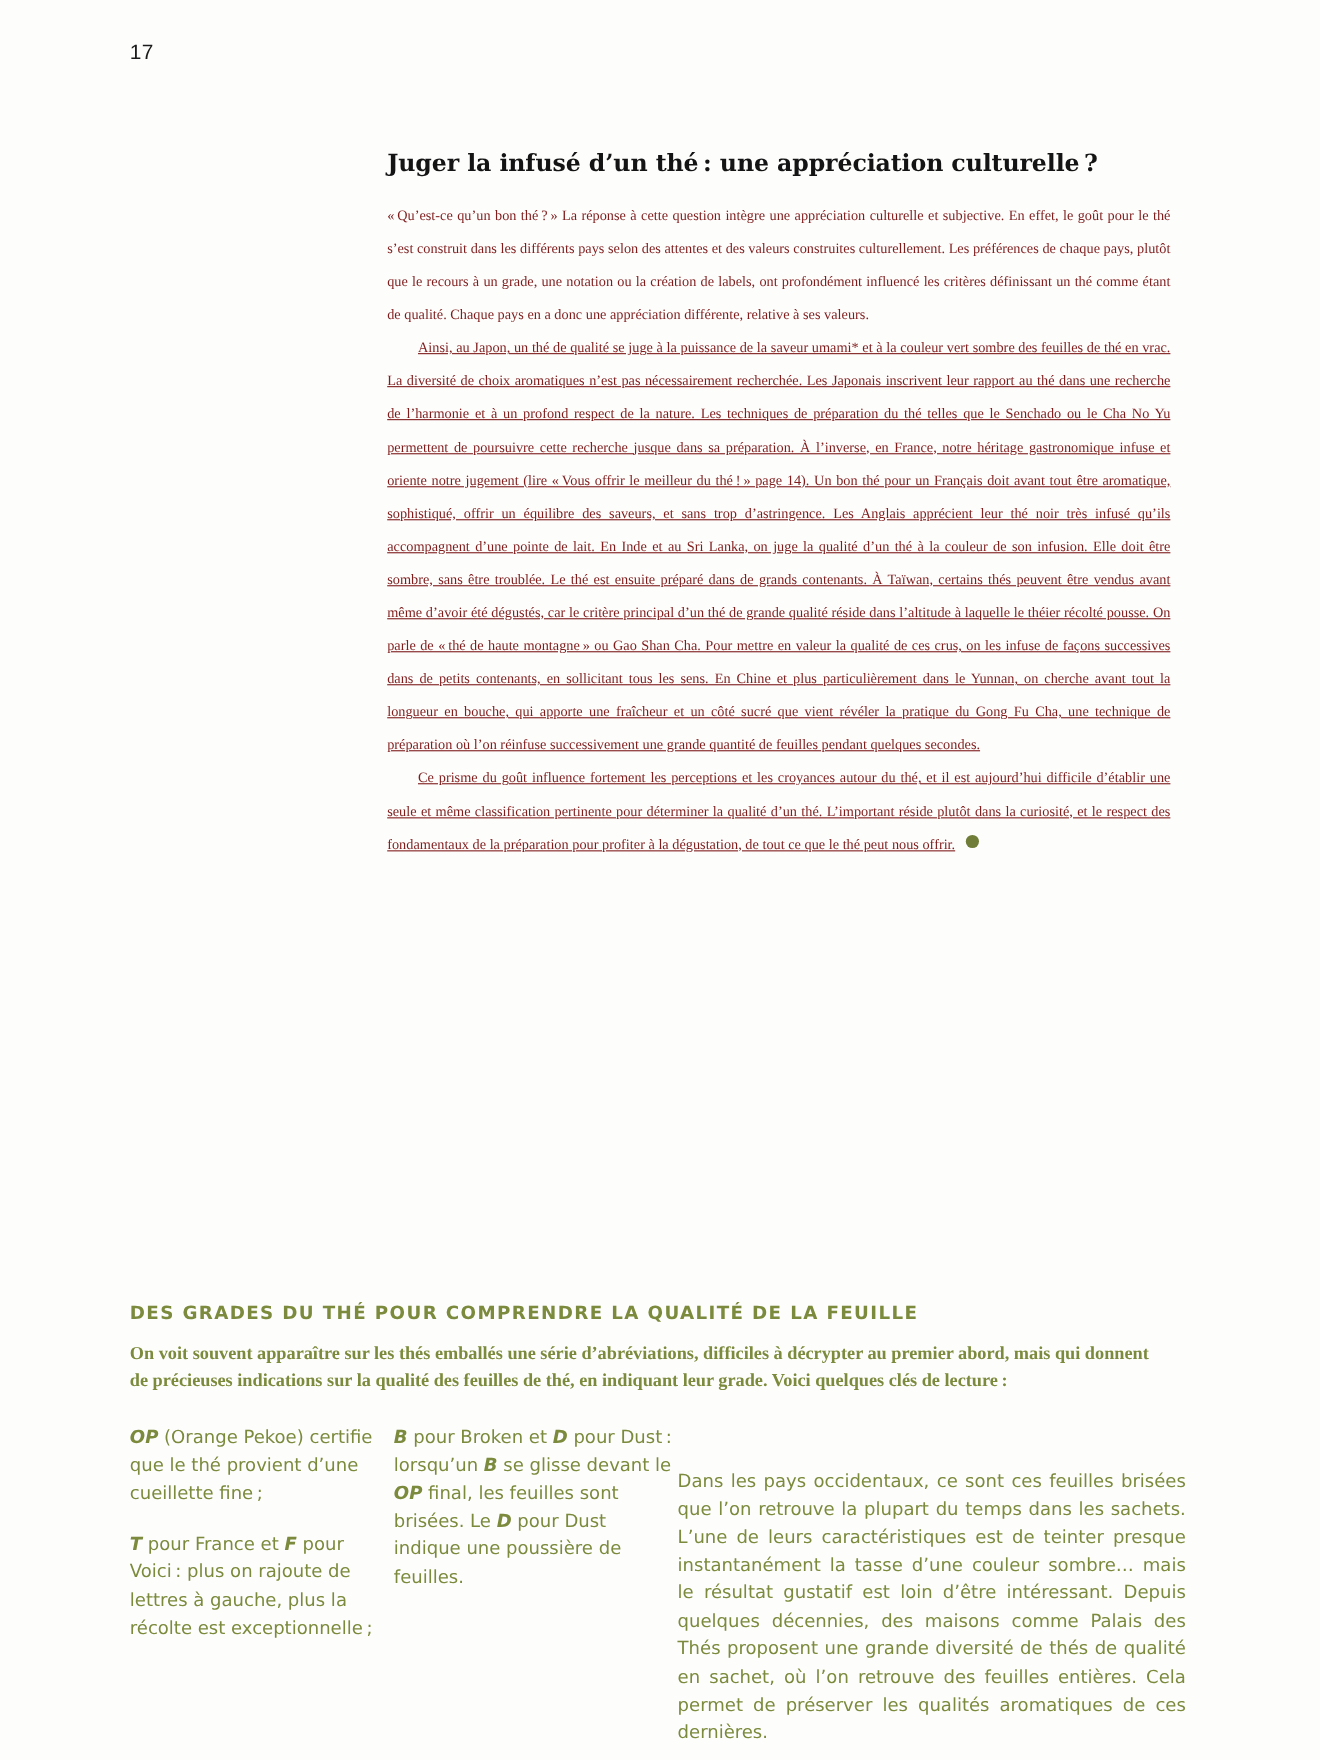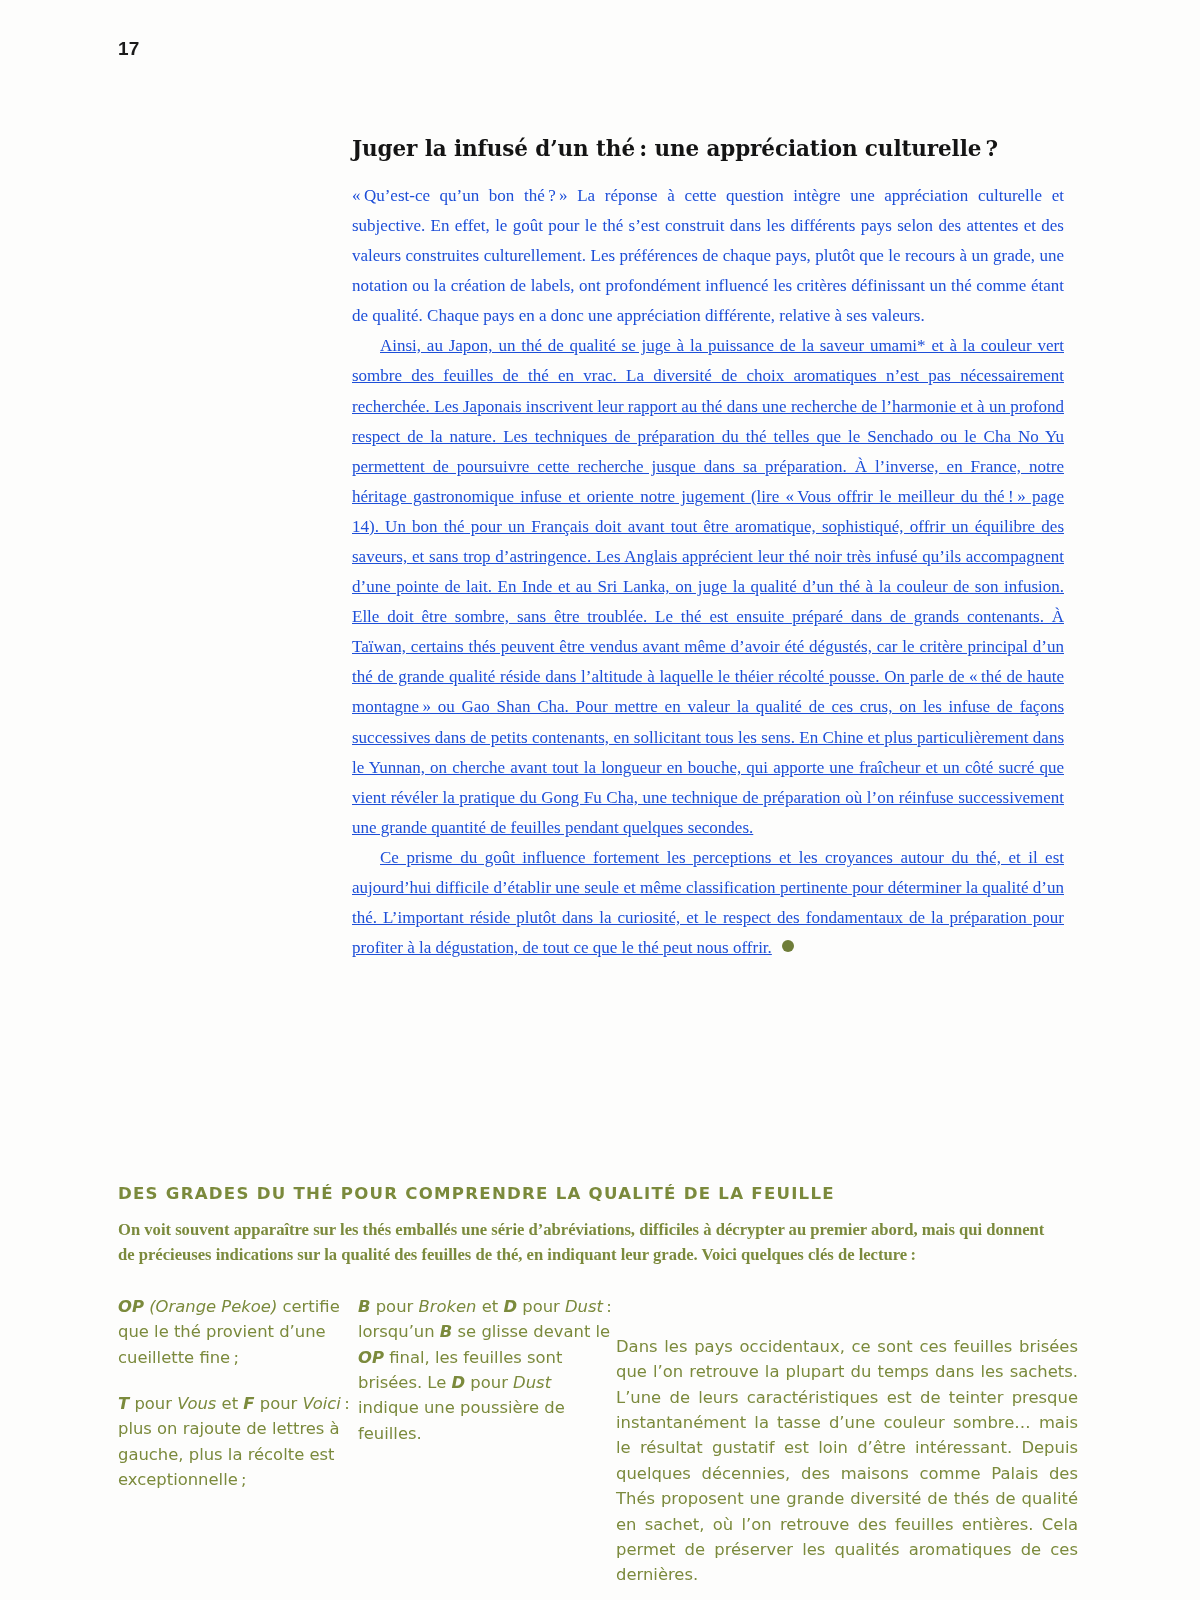--- a/index.html
+++ b/index.html
@@ -21,21 +21,21 @@
     background: #fdfdfc;
   }
 
   
   .folio {
     position: absolute;
     left: 118px;
     top: 38px;
     font-family: "Liberation Sans", sans-serif;
     font-size: 19px;
-    font-weight: 700;
+    font-weight: 400;
     color: #1b1b1b;
     letter-spacing: 0.2px;
   }
 
   
   .article {
     position: absolute;
     left: 352px;
     top: 136px;
     width: 712px;
@@ -46,23 +46,23 @@
     font-weight: bold;
     font-size: 21.5px;
     line-height: 1.25;
     color: #141414;
     letter-spacing: -0.1px;
     margin: 0 0 18px 0;
   }
 
   .body-p {
     font-family: "Liberation Serif", serif;
-    font-size: 17px;
+    font-size: 13px;
     line-height: 30.1px;
-    color: #1d4ed8;
+    color: #7f1d1d;
     text-align: justify;
     text-justify: inter-word;
     margin: 0;
     hyphens: manual;
   }
   .body-p + .body-p { text-indent: 28px; text-decoration: underline; }
 
   .endmark {
     display: inline-block;
     width: 12px;
@@ -113,21 +113,21 @@
     color: #7b8a3c;
   }
   .gcol-1 { width: 240px; }
   .gcol-2 { width: 258px; }
   .gcol-3 { width: 462px; text-align: justify; margin-top: 40px; }
 
   .gcol p { margin: 0; }
   .gcol p + p { margin-top: 21px; }
 
   .bi { font-weight: bold; font-style: italic; }
-  .it { font-style: italic; }
+  .it { }
 </style>
 </head>
 <body>
 
 <div class="page">
 
   <div class="folio">17</div>
 
   <div class="article">
     <h1 class="article-title">Juger la infusé d’un thé : une appréciation culturelle ?</h1>
@@ -138,21 +138,21 @@
   </div>
 
   <div class="grades">
     <div class="grades-head">DES GRADES DU THÉ POUR COMPRENDRE LA QUALITÉ DE LA FEUILLE</div>
     <div class="grades-intro">On voit souvent apparaître sur les thés emballés une série d’abréviations, difficiles à décrypter au premier abord, mais qui donnent de précieuses indications sur la qualité des feuilles de thé, en indiquant leur grade. Voici quelques clés de lecture :</div>
 
     <div class="grades-cols">
 
       <div class="gcol gcol-1">
         <p><span class="bi">OP</span><span class="it"> (Orange Pekoe)</span><span> certifie que le thé provient d’une cueillette fine ;</span></p>
-        <p><span class="bi">T</span><span> pour </span><span class="it">Vous</span><span> et </span><span class="bi">F</span><span> pour </span><span class="it">Voici</span><span> : plus on rajoute de lettres à gauche, plus la récolte est exceptionnelle ;</span></p>
+        <p><span class="bi">T</span><span> pour </span><span class="it">France</span><span> et </span><span class="bi">F</span><span> pour </span><span class="it">Voici</span><span> : plus on rajoute de lettres à gauche, plus la récolte est exceptionnelle ;</span></p>
       </div>
 
       <div class="gcol gcol-2">
         <p><span class="bi">B</span><span> pour </span><span class="it">Broken</span><span> et </span><span class="bi">D</span><span> pour </span><span class="it">Dust</span><span> : lorsqu’un </span><span class="bi">B</span><span> se glisse devant le </span><span class="bi">OP</span><span> final, les feuilles sont brisées. Le </span><span class="bi">D</span><span> pour </span><span class="it">Dust</span><span> indique une poussière de feuilles.</span></p>
       </div>
 
       <div class="gcol gcol-3">
         <p>Dans les pays occidentaux, ce sont ces feuilles brisées que l’on retrouve la plupart du temps dans les sachets. L’une de leurs caractéristiques est de teinter presque instantanément la tasse d’une couleur sombre… mais le résultat gustatif est loin d’être intéressant. Depuis quelques décennies, des maisons comme Palais des Thés proposent une grande diversité de thés de qualité en sachet, où l’on retrouve des feuilles entières. Cela permet de préserver les qualités aromatiques de ces dernières.</p>
       </div>
 

